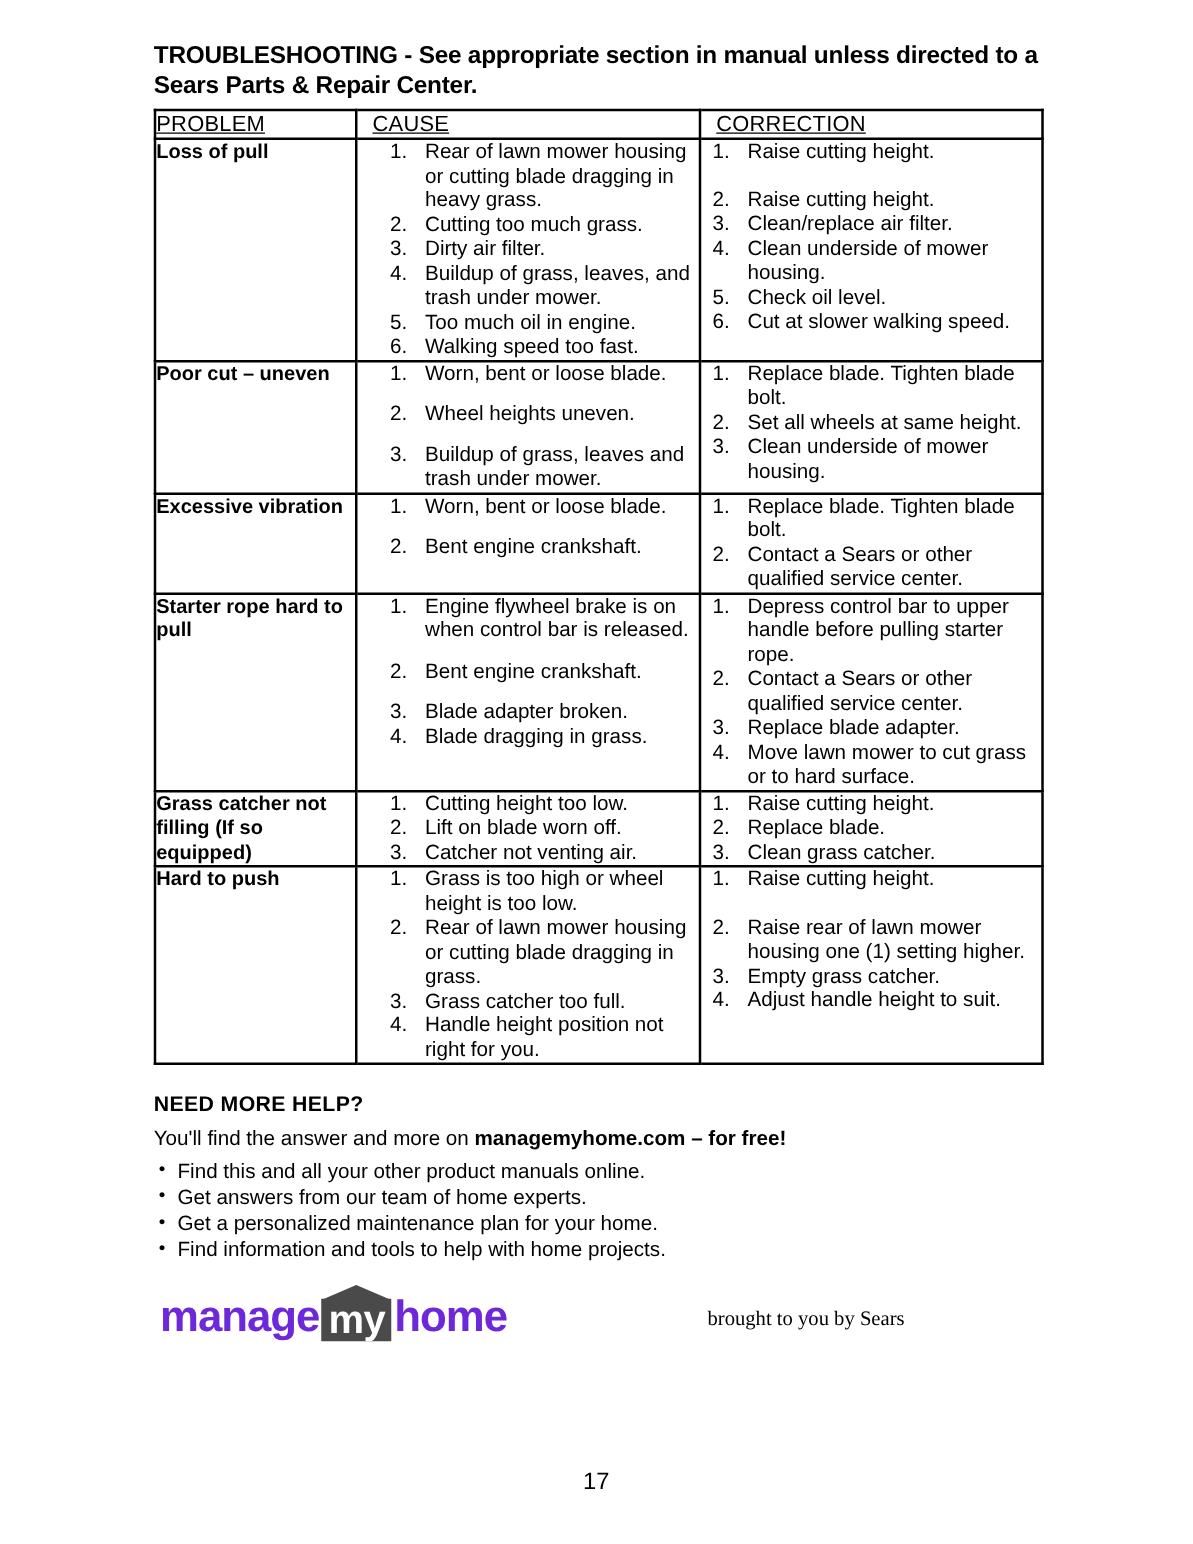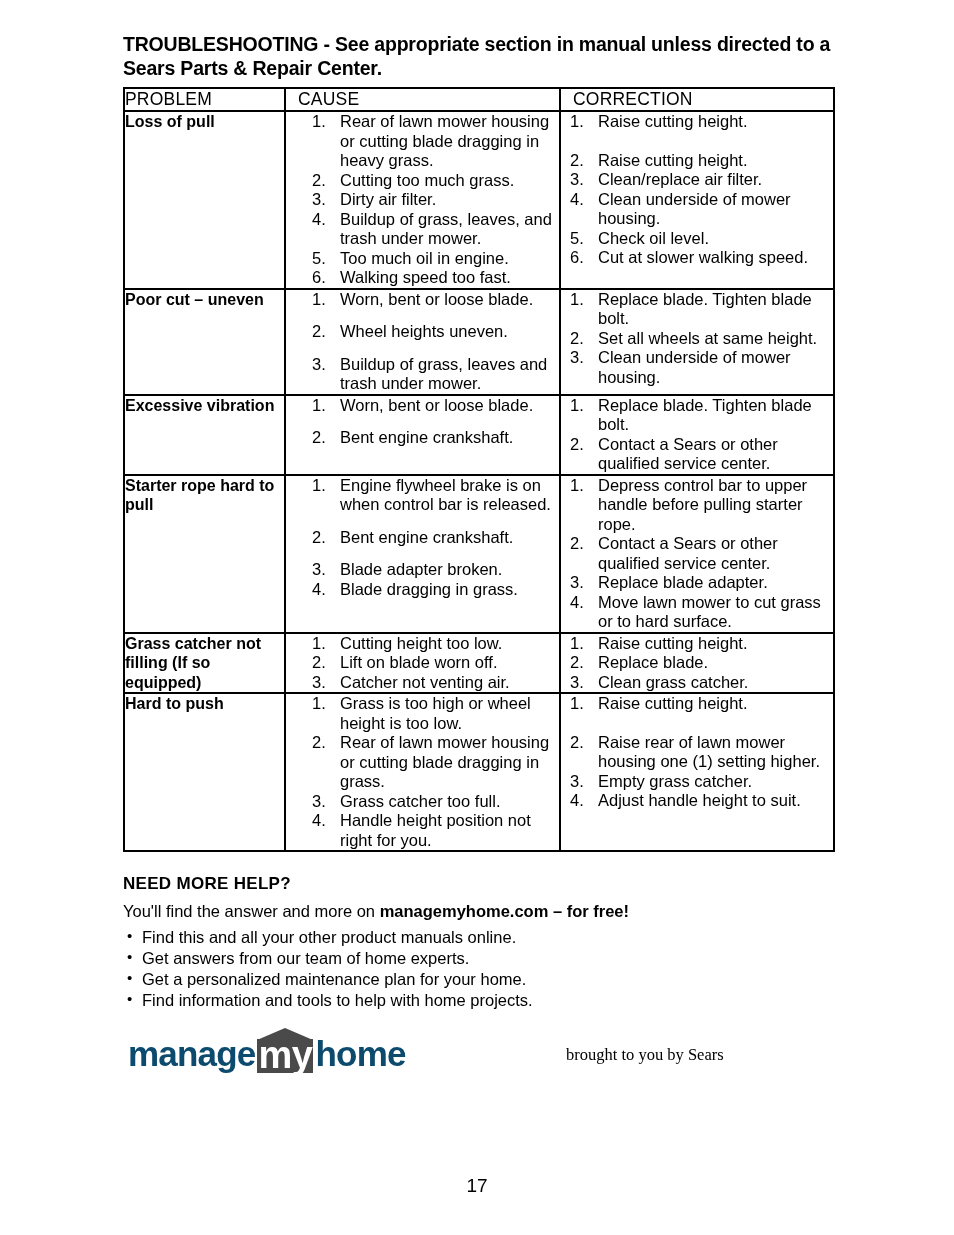--- a/index.html
+++ b/index.html
@@ -54,20 +54,21 @@
   }
   col.c-problem { width: 161px; }
   col.c-cause   { width: 275px; }
   col.c-corr    { width: 274px; }
 
   th.hdr {
     font-size: 17.5px;
     font-weight: normal;
     padding: 4px 0 5px 12px;
     letter-spacing: 0.2px;
+    text-decoration: underline;
   }
   th.hdr.c2 { padding-left: 12px; }
   th.hdr.c3 { padding-left: 12px; }
 
   td.problem {
     font-size: 16px;
     font-weight: bold;
     line-height: 19.5px;
     padding: 8px 4px 10px 9px;
   }
@@ -145,21 +146,21 @@
     position: absolute;
     left: 5px;
     top: 0;
     display: flex;
     align-items: flex-end;
     height: 46px;
   }
   .mmh-word {
     font-size: 35px;
     font-weight: bold;
-    color: #0c4a6e;
+    color: #6d28d9;
     letter-spacing: -0.8px;
     line-height: 38px;
   }
   .mmh-house {
     position: relative;
     width: 56px;
     height: 45px;
     margin: 0 2px 0 2px;
   }
   .mmh-house .roof {
@@ -176,21 +177,21 @@
     width: 56px;
     height: 34px;
     background: #4a4a4a;
   }
   .mmh-house .my {
     position: absolute;
     left: 0; top: 10px;
     width: 56px;
     height: 35px;
     color: #ffffff;
-    font-size: 38px;
+    font-size: 32px;
     font-weight: bold;
     line-height: 35px;
     text-align: center;
     letter-spacing: -0.5px;
   }
   .brought {
     position: absolute;
     left: 443px;
     top: 18px;
     font-size: 16.5px;

